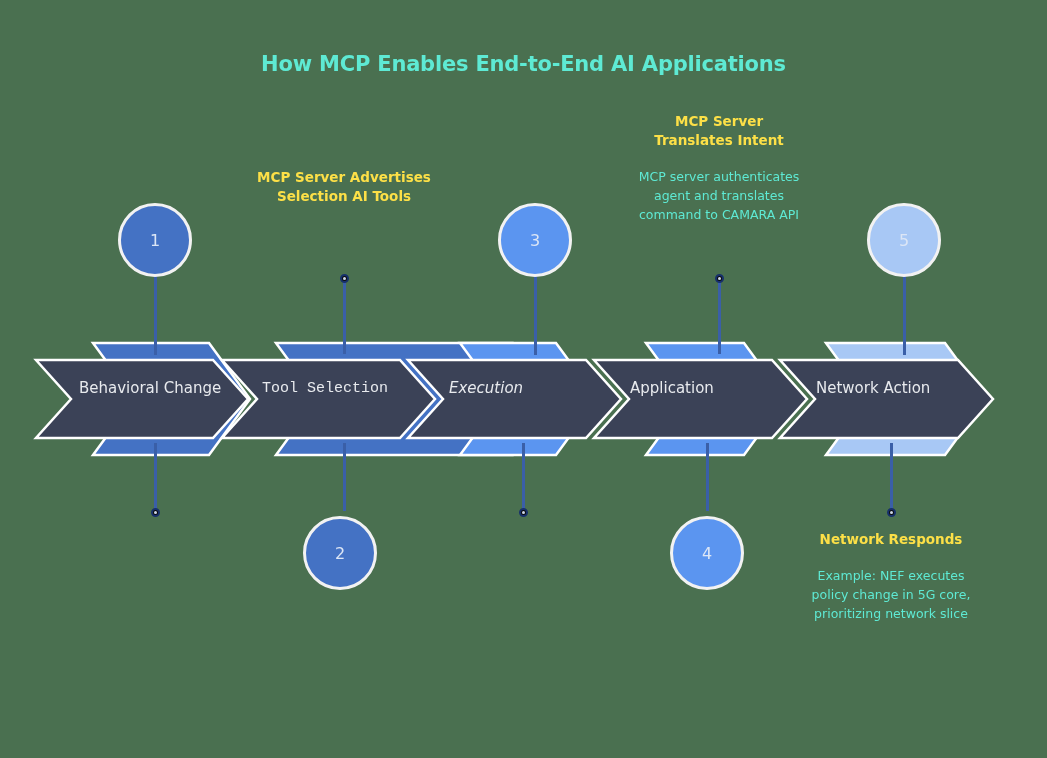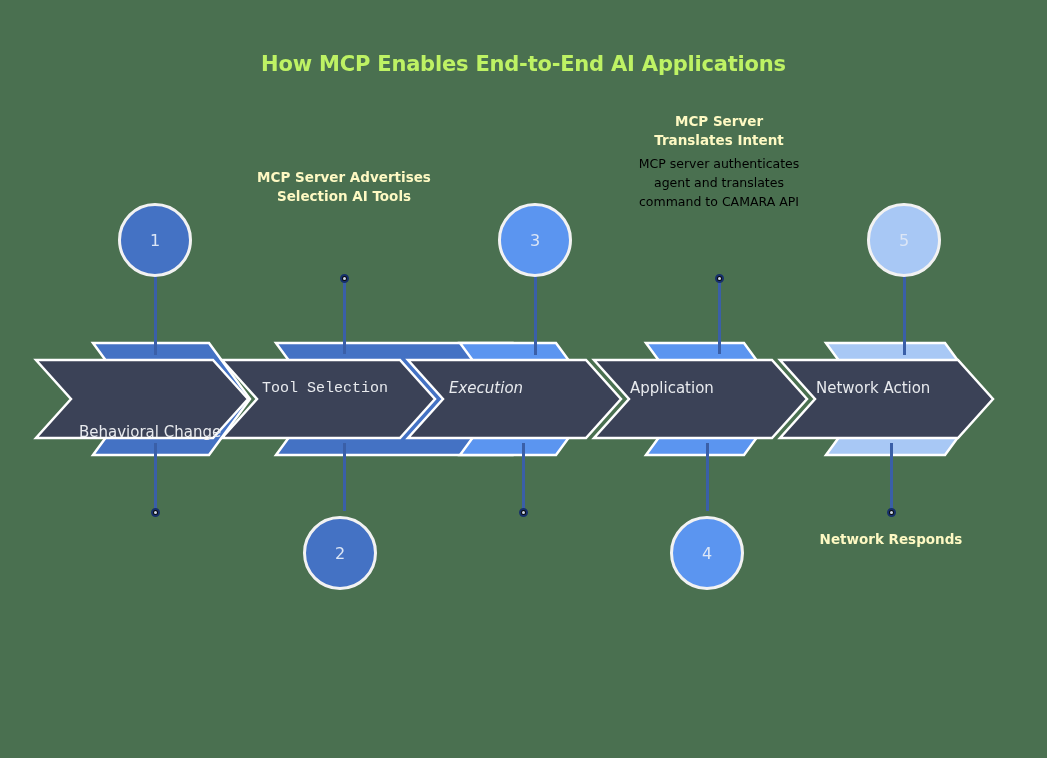--- a/index.html
+++ b/index.html
@@ -24,21 +24,21 @@
 
   
   .title {
     position: absolute;
     left: 0;
     top: 52px;
     width: 1047px;
     text-align: center;
     font-size: 21px;
     font-weight: bold;
-    color: #bef264;
+    color: #5eead4;
     letter-spacing: -0.2px;
   }
 
   
   .band {
     position: absolute;
     left: 0;
     top: 334px;
     width: 1047px;
     height: 130px;
@@ -95,28 +95,28 @@
   }
 
   
   .blk {
     position: absolute;
     text-align: center;
   }
   .blk .hd {
     font-size: 13.5px;
     font-weight: bold;
-    color: #fef9c3;
+    color: #fde047;
     line-height: 19px;
   }
   .blk .ex {
     font-size: 12.5px;
-    color: #000000;
+    color: #5eead4;
     line-height: 19px;
-    margin-top: 4px;
+    margin-top: 17px;
   }
 </style>
 </head>
 <body>
 
 <div id="stage">
 
   <div class="title">How MCP Enables End-to-End AI Applications</div>
 
   <div class="band">
@@ -133,21 +133,21 @@
       <g>
         <polygon points="36,26 213,26 248,65 213,104 36,104 71,65" fill="#3b4257" stroke="#ffffff" stroke-width="2.5"></polygon>
         <polygon points="222,26 400,26 435,65 400,104 222,104 257,65" fill="#3b4257" stroke="#ffffff" stroke-width="2.5"></polygon>
         <polygon points="408,26 586,26 621,65 586,104 408,104 443,65" fill="#3b4257" stroke="#ffffff" stroke-width="2.5"></polygon>
         <polygon points="594,26 772,26 807,65 772,104 594,104 629,65" fill="#3b4257" stroke="#ffffff" stroke-width="2.5"></polygon>
         <polygon points="780,26 958,26 993,65 958,104 780,104 815,65" fill="#3b4257" stroke="#ffffff" stroke-width="2.5"></polygon>
       </g>
     </svg>
   </div>
 
-  <div class="chev-label" style="left:79px;margin-top:44px;">Behavioral Change</div>
+  <div class="chev-label" style="left:79px;">Behavioral Change</div>
   <div class="chev-label" style="left:262px;font-family:Liberation Mono, monospace;">Tool Selection</div>
   <div class="chev-label" style="left:449px;font-style:italic;">Execution</div>
   <div class="chev-label" style="left:630px;">Application</div>
   <div class="chev-label" style="left:816px;">Network Action</div>
 
   <div class="conn" style="left:154px; top:443px; height:70px;"></div>
   <div class="dot" style="left:151px; top:508px;"></div>
 
   <div class="conn" style="left:343px; top:282px; height:72px;"></div>
   <div class="dot" style="left:340px; top:274px;"></div>
@@ -189,15 +189,16 @@
   </div>
 
 
   <div class="blk" style="left:634px; top:112px; width:170px;">
     <div class="hd">MCP Server Translates Intent</div>
     <div class="ex">MCP server authenticates agent and translates command to CAMARA API</div>
   </div>
 
   <div class="blk" style="left:800px; top:530px; width:182px;">
     <div class="hd">Network Responds</div>
+    <div class="ex">Example: NEF executes policy change in 5G core, prioritizing network slice</div>
   </div>
 
 </div>
 
 </body></html>

